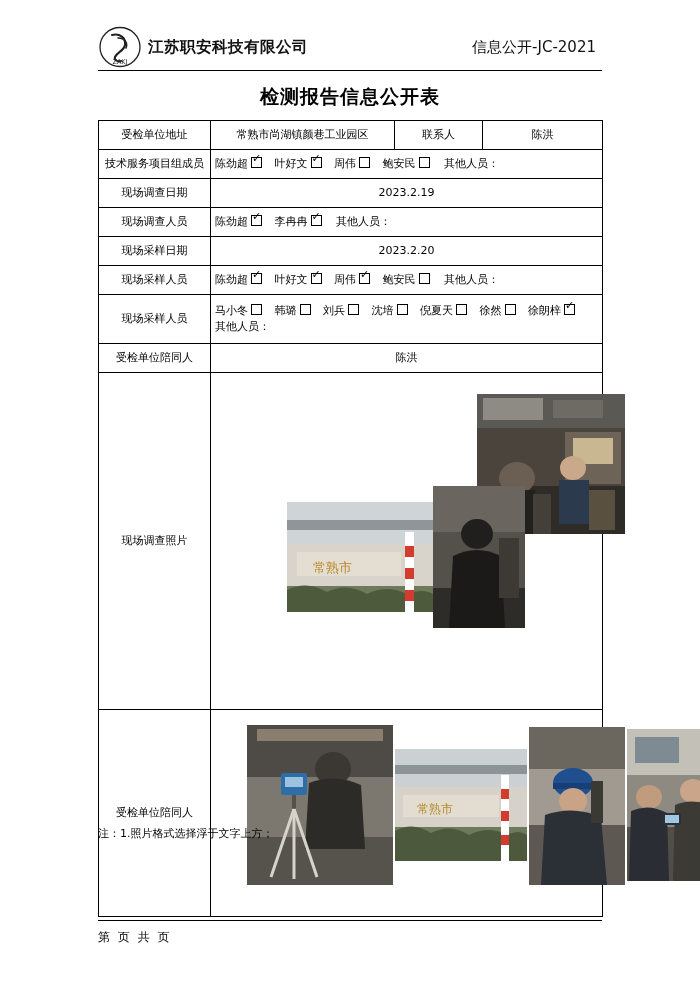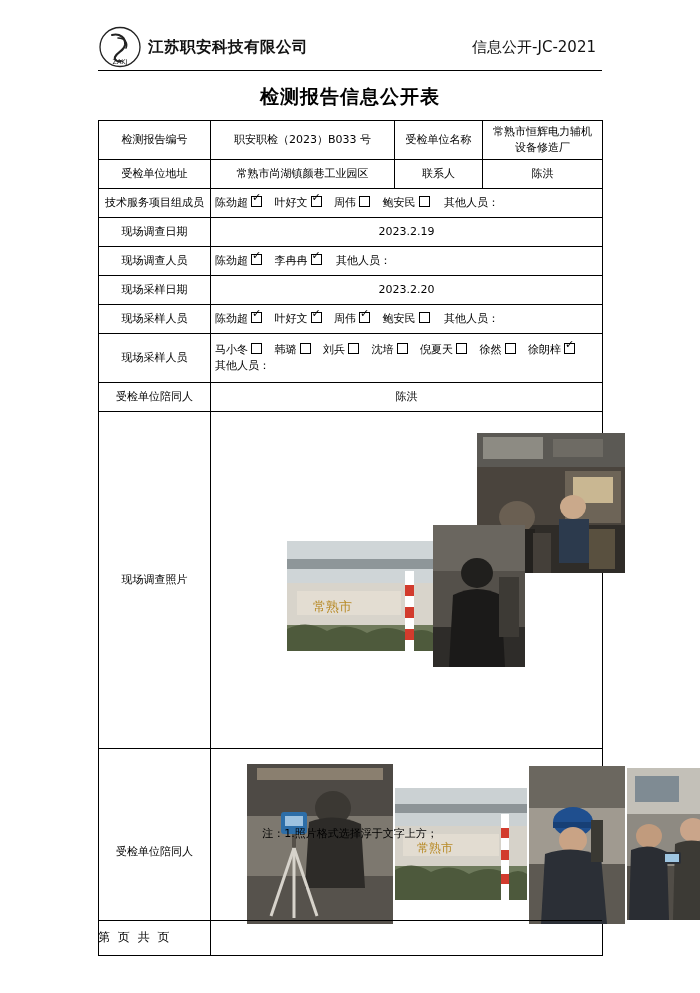--- a/index.html
+++ b/index.html
@@ -162,21 +162,20 @@
   .ph svg { display: block; width: 100%; height: 100%; }
 
   
   .note {
     position: absolute;
     top: 826px;
     left: 98px;
     width: 504px;
     font-size: 11px;
     font-family: "DejaVu Sans", sans-serif;
-    text-align: center;
   }
 
   
   .footer {
     position: absolute;
     top: 920px;
     left: 98px;
     width: 504px;
   }
   .footer-line {
@@ -215,27 +214,20 @@
   <table class="main">
     <colgroup>
       <col style="width:112px">
       <col style="width:122px">
       <col style="width:62px">
       <col style="width:88px">
       <col style="width:120px">
     </colgroup>
     <tbody>
 
-      <tr>
-        <td class="lbl" style="height:30px">检测报告编号</td>
-        <td class="ctr" colspan="2">职安职检（2023）B033 号</td>
-        <td class="lbl">受检单位名称</td>
-        <td class="ctr" style="white-space:pre-line">常熟市恒辉电力辅机
-设备修造厂</td>
-      </tr>
 
       <tr>
         <td class="lbl row-h">受检单位地址</td>
         <td class="ctr" colspan="2">常熟市尚湖镇颜巷工业园区</td>
         <td class="lbl">联系人</td>
         <td class="ctr">陈洪</td>
       </tr>
 
       <tr>
         <td class="lbl row-h">技术服务项目组成员</td>

